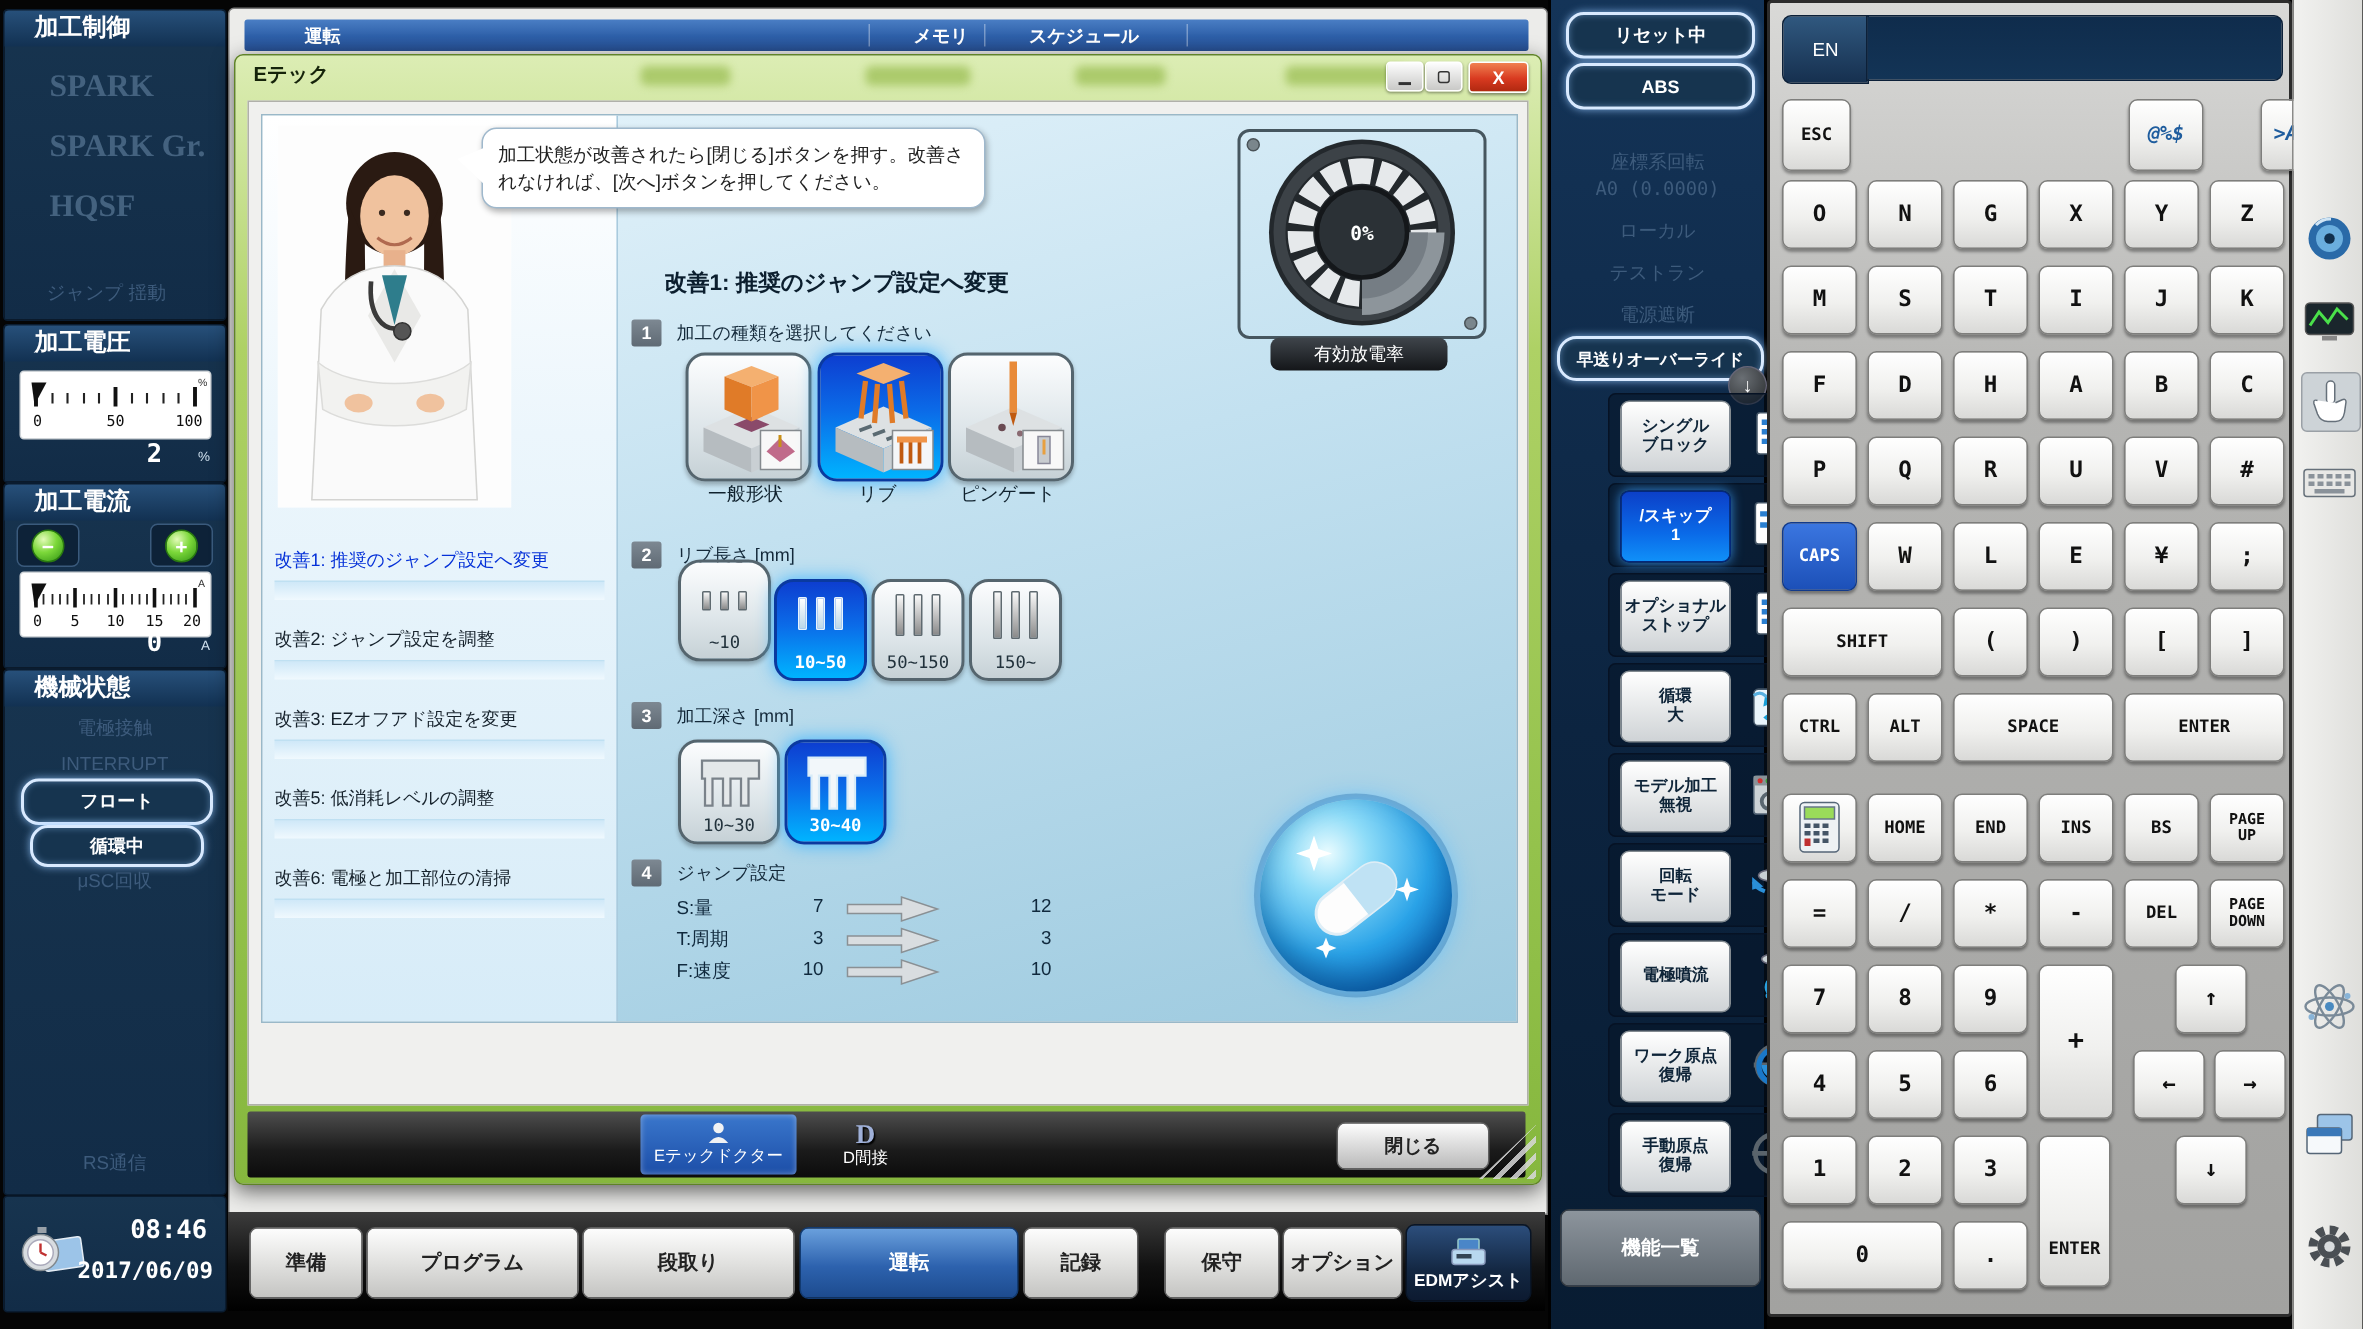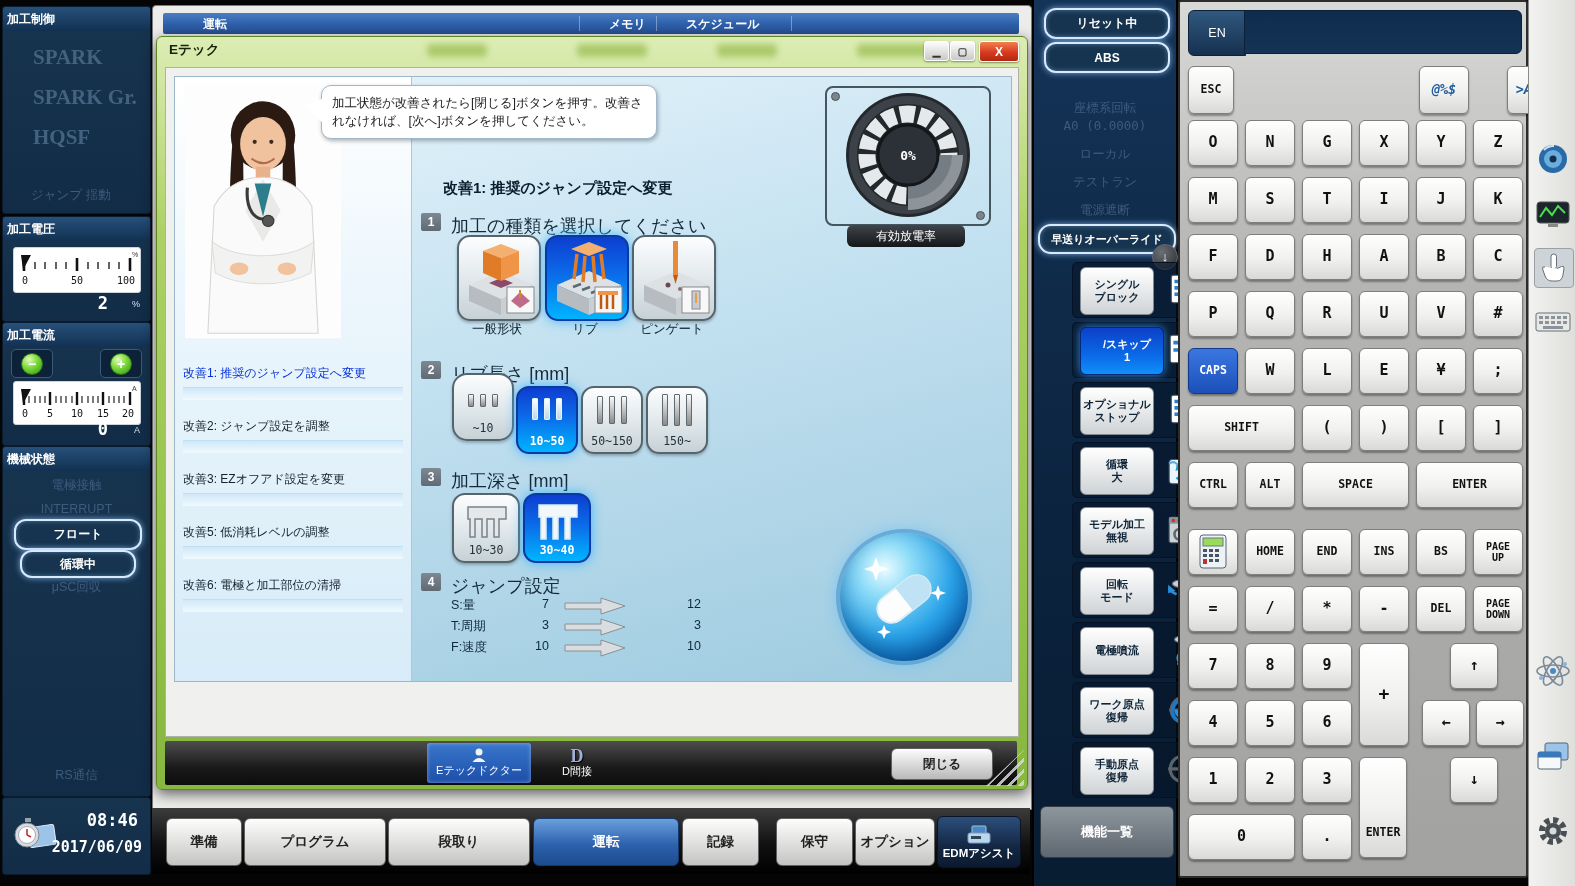--- a/index.html
+++ b/index.html
@@ -2,22 +2,22 @@
 <html><head>
 <meta charset="utf-8">
 <style>
   html,body{margin:0;padding:0;background:#000;}
   #screen{position:relative;width:1575px;height:886px;background:#050505;overflow:hidden;
           font-family:"Liberation Sans",sans-serif;-webkit-font-smoothing:antialiased;}
   .abs{position:absolute;}
   
   .sbp{position:absolute;left:2px;width:147px;background:linear-gradient(180deg,#17344f,#122c47);
        border:1px solid #0a1c30;border-radius:3px;}
-  .sbh{height:24px;background:linear-gradient(180deg,#27507a,#123152);color:#fff;font-size:12px;
-       font-weight:bold;line-height:24px;padding-left:4px;border-radius:3px 3px 0 0;}
+  .sbh{height:24px;background:linear-gradient(180deg,#27507a,#123152);color:#fff;font-size:16px;
+       font-weight:bold;line-height:24px;padding-left:20px;border-radius:3px 3px 0 0;}
   .ghost{color:#3d5b7c;}
   .mode{font-family:"Liberation Serif",serif;font-weight:bold;font-size:21px;color:#44627f;}
   .lingauge{position:absolute;background:#fff;border:1px solid #cfd4d8;border-radius:3px;}
   .gval{position:absolute;color:#fff;font-family:"DejaVu Sans Mono",monospace;font-weight:bold;font-size:17px;}
   .gunit{position:absolute;color:#cfe0ee;font-size:9px;}
   .glowbtn{position:absolute;background:#16344f;border:2px solid #d9eaff;border-radius:12px;color:#fff;
        font-size:12px;font-weight:bold;display:flex;align-items:center;justify-content:center;
        box-shadow:0 0 6px rgba(150,200,255,.8), inset 0 0 5px rgba(150,200,255,.45);}
   .pmfrm{position:absolute;width:40px;height:27px;background:#0d2238;border:1px solid #3a5a7c;border-radius:5px;
        display:flex;align-items:center;justify-content:center;}
@@ -49,21 +49,21 @@
   .implabel{font-size:12px;color:#16222c;line-height:17px;}
   .imp.sel .implabel{color:#0531d8;}
   .impband{margin-top:5px;height:12px;background:linear-gradient(180deg,#cfe8f8,#f0f9fe);border-top:1px solid #bfe0f2;}
   #bubble{position:absolute;left:146px;top:8px;width:314px;background:#fff;border:1px solid #9fb8cc;border-radius:10px;
       padding:8px 10px;font-size:12.5px;line-height:1.45;color:#222;box-shadow:1px 2px 4px rgba(0,0,0,.3);}
   #bubble:before{content:"";position:absolute;left:-17px;top:12px;border-top:8px solid transparent;
       border-bottom:18px solid transparent;border-right:19px solid #fff;}
   #heading{position:absolute;left:268px;top:102px;font-size:15px;font-weight:bold;color:#0b1e2e;}
   .badge{position:absolute;width:20px;height:18px;background:linear-gradient(180deg,#7d8892,#5f6a74);color:#fff;
       font-size:12px;font-weight:bold;text-align:center;line-height:18px;border-radius:2px;}
-  .steplabel{position:absolute;font-size:18px;color:#14293a;}
+  .steplabel{position:absolute;font-size:12px;color:#14293a;}
   .tile{position:absolute;border:2px solid #55656e;border-radius:13px;background:linear-gradient(180deg,#fcfdfe,#dde5e9 60%,#c6d1d6);
       box-shadow:0 2px 3px rgba(0,0,0,.25);cursor:pointer;overflow:hidden;}
   .tile.sel{background:linear-gradient(180deg,#0d3ed0 0%,#0b6be8 45%,#00b4ff 100%);border-color:#0a3aa0;
       box-shadow:0 0 12px rgba(60,180,255,.95);}
   .tlabel{position:absolute;font-size:12.5px;color:#10222e;text-align:center;}
   .ribw{position:absolute;left:0;right:0;text-align:center;}
   .ribw span{display:inline-block;width:4px;margin:0 3px;background:linear-gradient(180deg,#fafafa,#8a8a8a);
       border:1px solid #5f6a70;vertical-align:bottom;border-radius:1px;}
   .tile.sel .ribw span{background:linear-gradient(180deg,#ffffff,#bcd8e8);border-color:#e8f4fc;}
   .inlbl{position:absolute;left:0;right:0;bottom:4px;text-align:center;font-size:11.5px;color:#22323c;
@@ -95,21 +95,21 @@
   #ops{position:absolute;left:1032px;top:0;width:146px;height:886px;border-left:2px solid #000;border-right:2px solid #000;
       background:linear-gradient(180deg,#143458,#0c2440 55%,#081c32);box-sizing:border-box;}
   .opstat{position:absolute;width:100%;text-align:center;font-size:12.5px;color:#3d5b7c;}
   .frow{position:absolute;left:6px;width:132px;height:54px;background:rgba(6,20,38,.55);border:1px solid #061224;
       border-radius:5px;margin-left:32px;}
   .fbtn{position:absolute;left:7px;top:4px;width:72px;height:46px;border-radius:6px;cursor:pointer;
       background:linear-gradient(180deg,#ffffff,#e7e9ea 50%,#cfd3d6);border:1px solid #828a90;
       color:#0e2438;font-size:11px;font-weight:bold;display:flex;align-items:center;justify-content:center;
       text-align:center;white-space:pre-line;line-height:1.2;}
   .fbtn.sel{background:linear-gradient(180deg,#0c40c8,#0a6ae8 60%,#1090f8);color:#fff;border-color:#04287a;
-      box-shadow:0 0 8px rgba(60,160,255,.8);padding-left:10px;}
+      box-shadow:0 0 8px rgba(60,160,255,.8);}
   .ficon{position:absolute;right:3px;top:9px;width:36px;height:36px;}
   
   #kb{position:absolute;left:1178px;top:0;width:350px;height:878px;box-sizing:border-box;
       background:linear-gradient(180deg,#d9d9d7,#b5b5b3 30%,#a2a2a0);border:2px solid #2c2c2c;border-radius:3px;}
   .key{position:absolute;width:48px;height:44px;border-radius:6px;cursor:pointer;
       background:linear-gradient(180deg,#ffffff,#f0f0ee 55%,#d9d9d7);border:1px solid #7e7e7c;
       box-shadow:0 2px 2px rgba(0,0,0,.35);font-family:"DejaVu Sans Mono",monospace;font-weight:bold;font-size:15px;
       color:#111;display:flex;align-items:center;justify-content:center;white-space:pre-line;text-align:center;line-height:1.15;}
   .ks{font-size:11.5px;}
   .kp{font-size:10px;}

